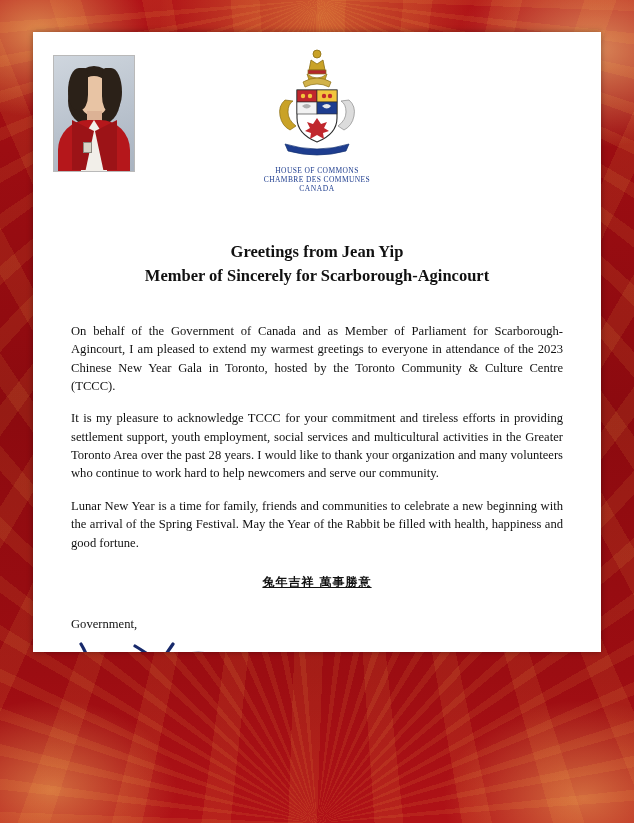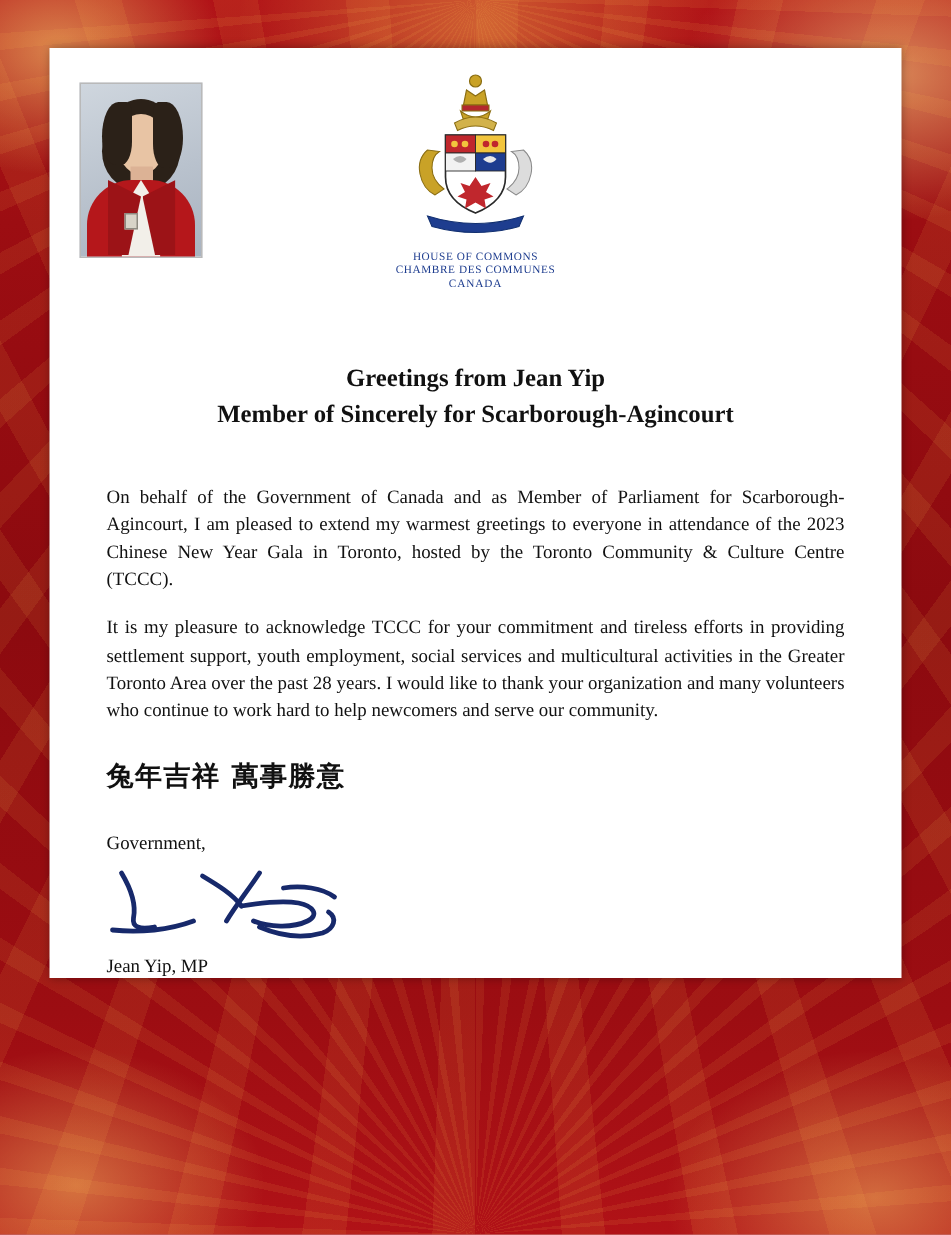--- a/index.html
+++ b/index.html
@@ -194,26 +194,27 @@
     margin-bottom: 0;
   }
   p.para {
     font-size: 12.6px;
     line-height: 1.46;
     text-align: justify;
     margin: 0 0 14px 0;
   }
   .para.first { margin-top: 34px; }
   .cny {
-    text-align: left;
+    text-align: center;
     font-weight: bold;
-    font-size: 18px;
+    font-size: 12px;
     letter-spacing: 1px;
     margin: 22px 0 26px 0;
     font-family: "DejaVu Sans", sans-serif;
+    text-decoration: underline;
   }
   .sincerely {
     font-size: 12.6px;
     margin: 0 0 4px 0;
   }
   .signature {
     height: 60px;
     margin: 0 0 2px -2px;
   }
   .signature svg { display: block; }
@@ -292,20 +293,21 @@
 
   <div class="content">
 
     <div class="title">
       <div>Greetings from Jean Yip</div>
       <div>Member of Sincerely for Scarborough-Agincourt</div>
     </div>
 
     <p class="para first">On behalf of the Government of Canada and as Member of Parliament for Scarborough-Agincourt, I am pleased to extend my warmest greetings to everyone in attendance of the 2023 Chinese New Year Gala in Toronto, hosted by the Toronto Community &amp; Culture Centre (TCCC).</p>
     <p class="para">It is my pleasure to acknowledge TCCC for your commitment and tireless efforts in providing settlement support, youth employment, social services and multicultural activities in the Greater Toronto Area over the past 28 years. I would like to thank your organization and many volunteers who continue to work hard to help newcomers and serve our community.</p>
+    <p class="para">Lunar New Year is a time for family, friends and communities to celebrate a new beginning with the arrival of the Spring Festival. May the Year of the Rabbit be filled with health, happiness and good fortune.</p>
 
     <div class="cny">兔年吉祥 萬事勝意</div>
 
     <div class="sincerely">Government,</div>
 
     <div class="signature">
       <svg width="190" height="60" viewBox="0 0 190 60" aria-hidden="true">
         <g fill="none" stroke="#17296b" stroke-width="3.2" stroke-linecap="round" stroke-linejoin="round">
           <path d="M12 8 C 18 18, 22 28, 20 38 C 19 44, 24 46, 34 44"></path>
           <path d="M6 46 C 24 48, 44 46, 60 40"></path>

